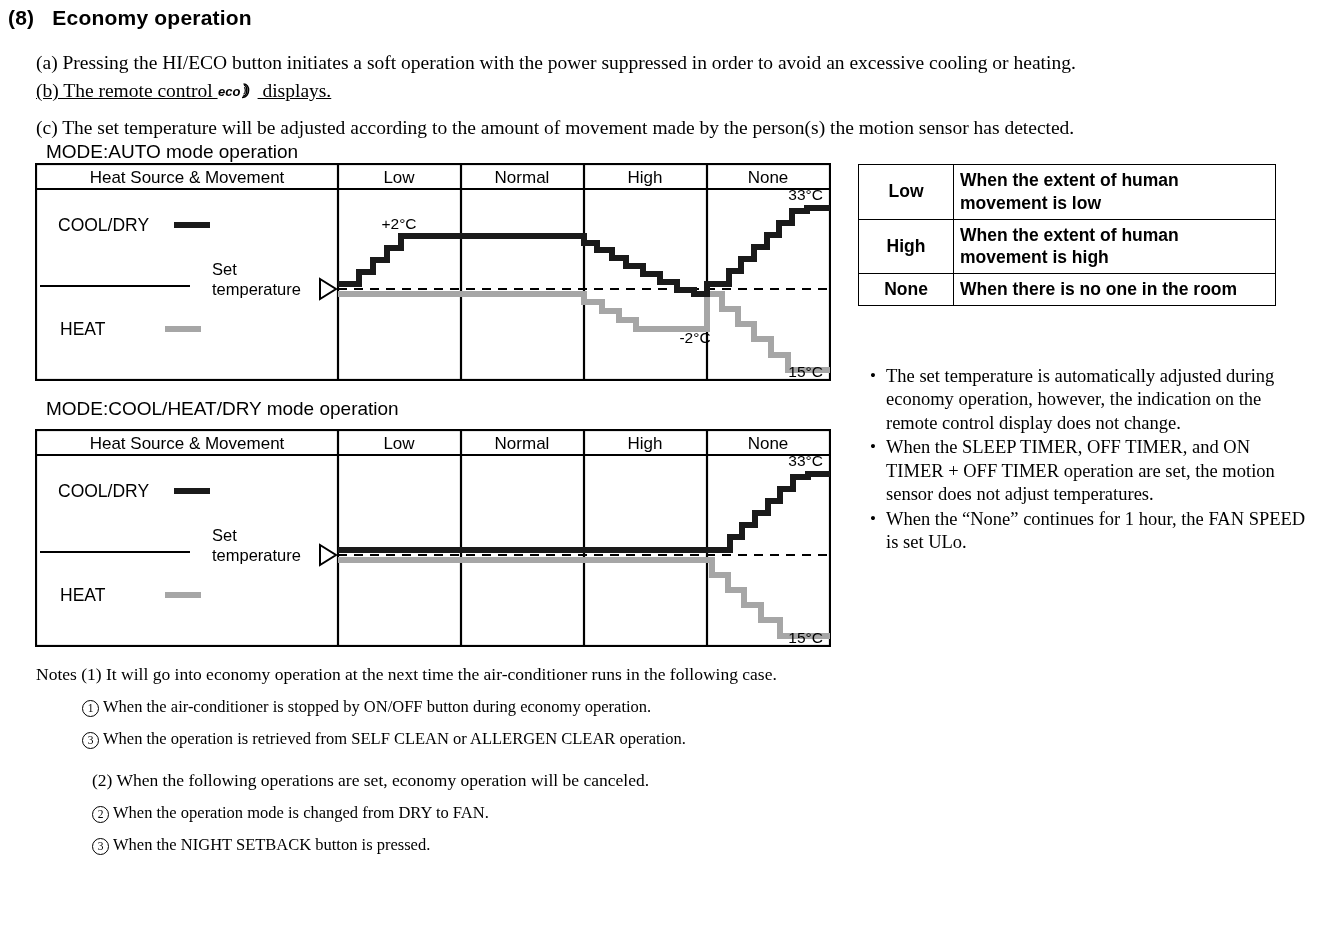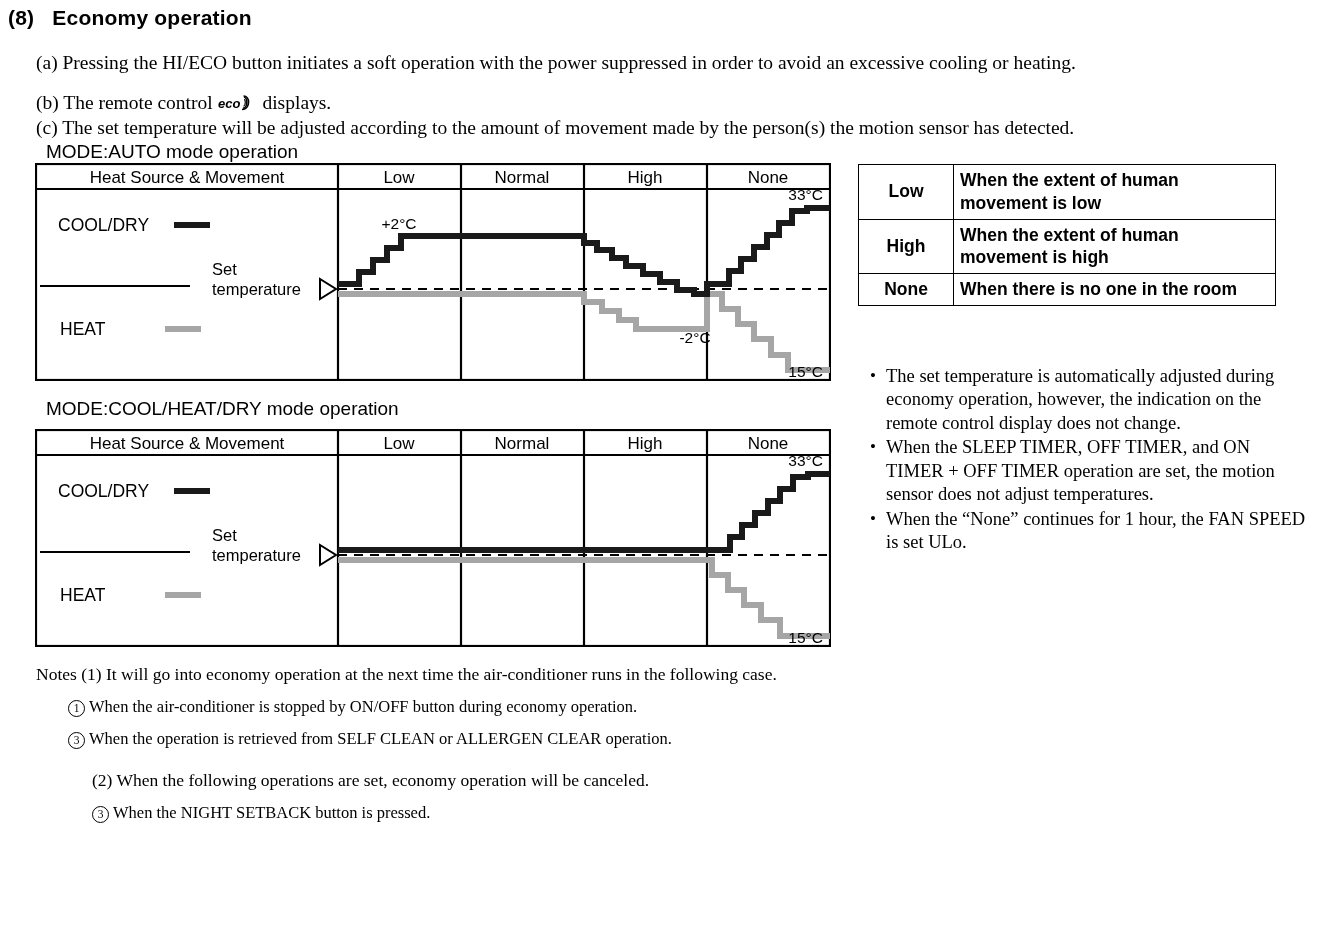--- a/index.html
+++ b/index.html
@@ -16,21 +16,21 @@
     font-weight:bold;font-size:21px;letter-spacing:.2px;
     white-space:pre;
   }
   
   .intro{
     position:absolute;left:36px;
     font-family:"Liberation Serif", serif;
     font-size:19.5px;white-space:nowrap;
   }
   #intro-a{top:52px;}
-  #intro-b{top:92px;}
+  #intro-b{top:80px;text-decoration:underline;}
   #intro-c{top:117px;}
 
   .eco-badge{
     display:inline-block;position:relative;
     width:40px;height:19px;vertical-align:-4px;
   }
   .eco-badge svg{position:absolute;left:0;top:0;}
 
   
   .chart-title{
@@ -97,21 +97,21 @@
   #right-notes .btext{flex:1;}
 
   
   #notes{
     position:absolute;left:36px;top:664px;width:860px;
     font-family:"Liberation Serif", serif;
   }
   .note-l1{font-size:17.5px;white-space:nowrap;margin-bottom:12px;}
   .note-sub{
     font-size:16.5px;white-space:nowrap;
-    margin-left:32px;margin-bottom:12px;
+    margin-left:46px;margin-bottom:12px;
   }
   .note-l2{
     font-size:17.5px;white-space:nowrap;
     margin-left:56px;margin-bottom:12px;margin-top:21px;
   }
   .note-sub2{
     font-size:16.5px;white-space:nowrap;
     margin-left:56px;margin-bottom:12px;
   }
   .circnum{
@@ -264,16 +264,19 @@
   <div class="note-sub">
     <span class="circnum">1</span><span>When the air-conditioner is stopped by ON/OFF button during economy operation.</span>
   </div>
   <div class="note-sub">
     <span class="circnum">3</span><span>When the operation is retrieved from SELF CLEAN or ALLERGEN CLEAR operation.</span>
   </div>
 
   <div class="note-l2">(2) When the following operations are set, economy operation will be canceled.</div>
 
   <div class="note-sub2">
+    <span class="circnum">2</span><span>When the operation mode is changed from DRY to FAN.</span>
+  </div>
+  <div class="note-sub2">
     <span class="circnum">3</span><span>When the NIGHT SETBACK button is pressed.</span>
   </div>
 
 </div>
 
 </body></html>

